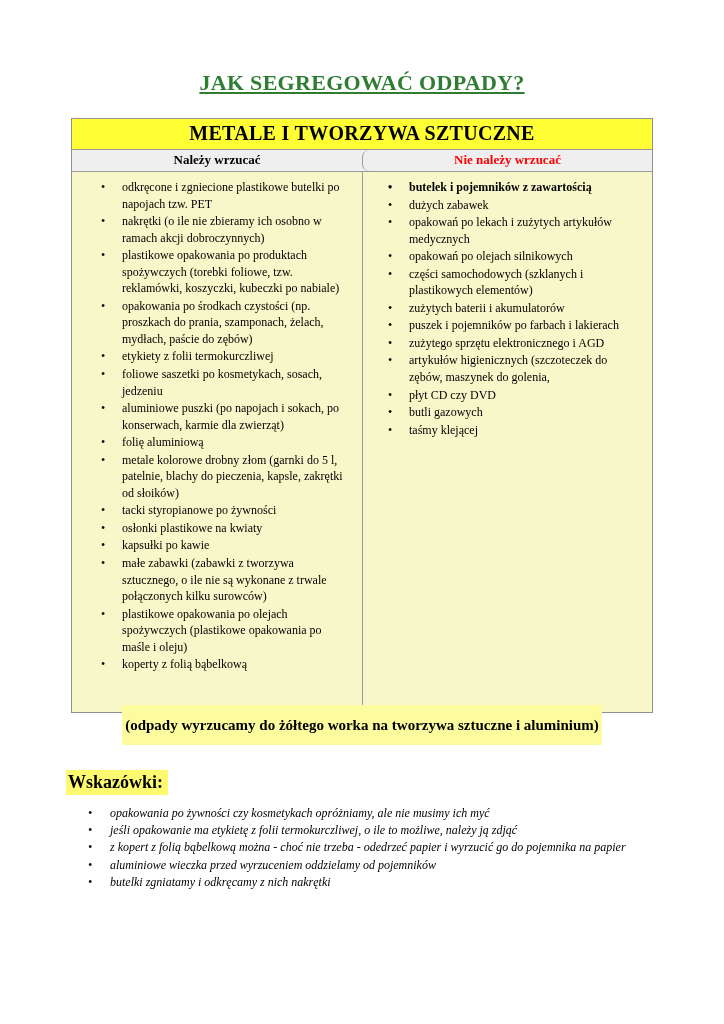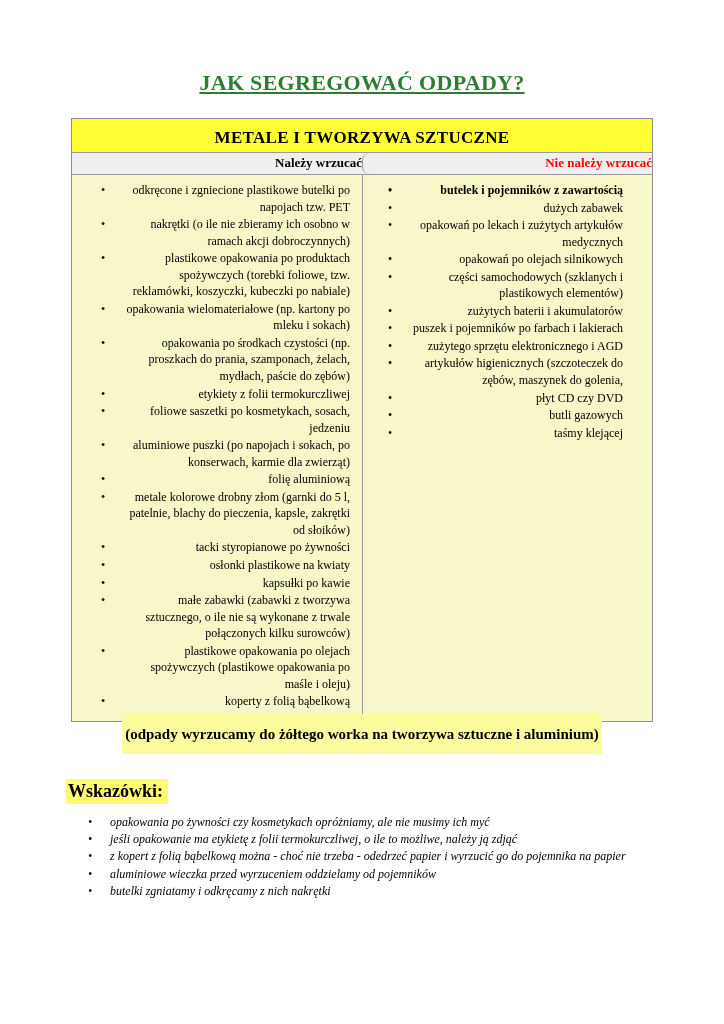--- a/index.html
+++ b/index.html
@@ -24,52 +24,52 @@
 
   .seg-table {
     width: 580px;
     margin: 22px auto 0 auto;
     border: 1px solid #8f8f8f;
   }
   .table-header {
     background: var(--header-yellow, #ffff33);
     text-align: center;
     font-weight: bold;
-    font-size: 17px;
-    padding: 9px 0 4px 0;
+    font-size: 20px;
+    padding: 3px 0 4px 0;
     border-bottom: 1px solid #9a9a9a;
     letter-spacing: 0.3px;
   }
   .col-headers {
     display: grid;
     grid-template-columns: 1fr 1fr;
     background: var(--col-header-gray, #efefef);
     border-bottom: 1px solid #9a9a9a;
     font-weight: bold;
     font-size: 13px;
     text-align: center;
   }
-  .col-header { padding: 2px 0 3px 0; text-align: right; }
+  .col-header { padding: 2px 0 3px 0; }
   .col-header.dont { color: var(--dont-red, #ff0000); border-left: 1px solid #9a9a9a; border-radius: 7px; }
 
   .table-body {
     display: grid;
     grid-template-columns: 1fr 1fr;
     background: var(--body-yellow, #f8f7c9);
     min-height: 540px;
   }
   ul.cell {
     margin: 0;
     list-style: none;
     font-size: 12px;
     line-height: 1.38;
   }
   ul.cell.left  { padding: 7px 12px 10px 50px; }
   ul.cell.right { padding: 7px 29px 10px 46px; border-left: 1px solid #9a9a9a; }
-  ul.cell li { position: relative; margin: 0 0 1px 0; text-align: right; }
+  ul.cell li { position: relative; margin: 0 0 1px 0; }
   ul.cell li::before {
     content: "\2022";
     position: absolute;
     left: -21px;
     font-size: 12px;
   }
   ul.cell li.bold-item { font-weight: bold; }
 
   .note {
     margin: 4px 0 0 0;
@@ -114,21 +114,20 @@
     <div class="col-headers">
       <div class="col-header do">Należy wrzucać</div>
       <div class="col-header dont">Nie należy wrzucać</div>
     </div>
 
     <div class="table-body">
       <ul class="cell left">
         <li>odkręcone i zgniecione plastikowe butelki po napojach tzw. PET</li>
         <li>nakrętki (o ile nie zbieramy ich osobno w ramach akcji dobroczynnych)</li>
         <li>plastikowe opakowania po produktach spożywczych (torebki foliowe, tzw. reklamówki, koszyczki, kubeczki po nabiale)</li>
-        <li>opakowania wielomateriałowe (np. kartony po mleku i sokach)</li>
         <li>opakowania po środkach czystości (np. proszkach do prania, szamponach, żelach, mydłach, paście do zębów)</li>
         <li>etykiety z folii termokurczliwej</li>
         <li>foliowe saszetki po kosmetykach, sosach, jedzeniu</li>
         <li>aluminiowe puszki (po napojach i sokach, po konserwach, karmie dla zwierząt)</li>
         <li>folię aluminiową</li>
         <li>metale kolorowe drobny złom (garnki do 5 l, patelnie, blachy do pieczenia, kapsle, zakrętki od słoików)</li>
         <li>tacki styropianowe po żywności</li>
         <li>osłonki plastikowe na kwiaty</li>
         <li>kapsułki po kawie</li>
         <li>małe zabawki (zabawki z tworzywa sztucznego, o ile nie są wykonane z trwale połączonych kilku surowców)</li>

